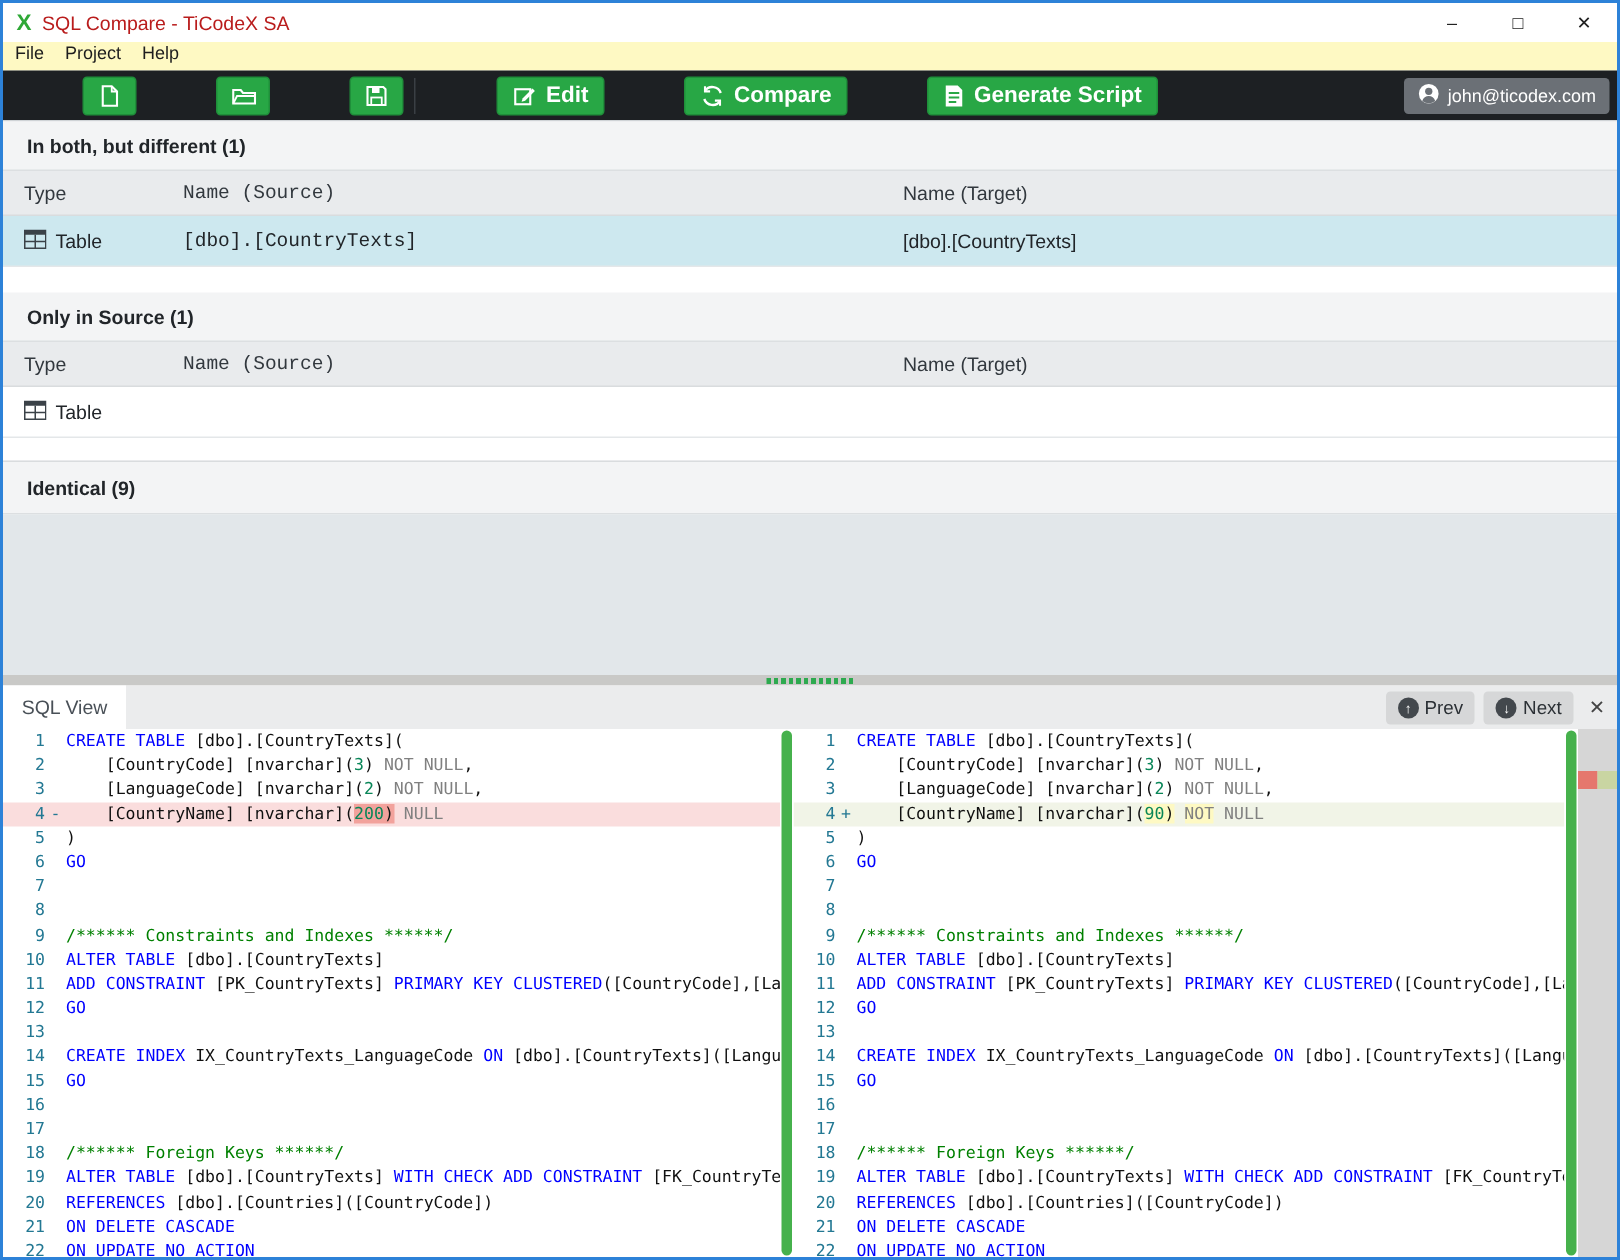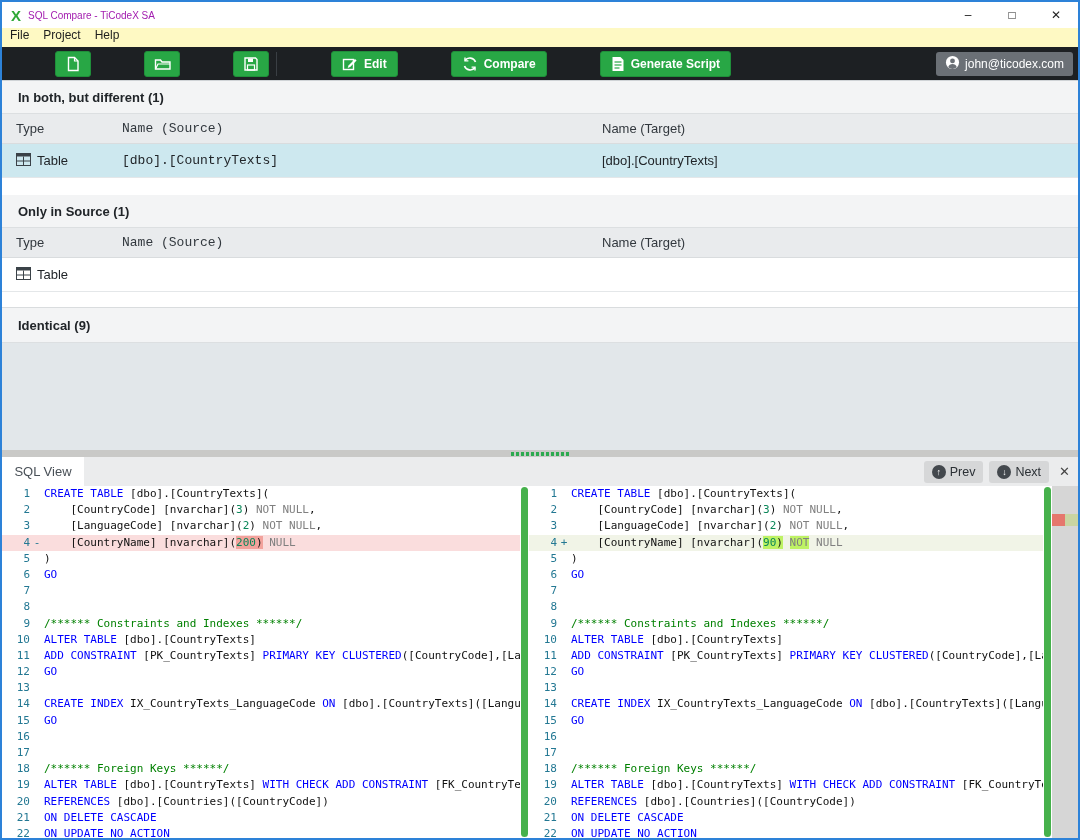--- a/index.html
+++ b/index.html
@@ -4,32 +4,32 @@
 <style>
   * { margin:0; padding:0; box-sizing:border-box; }
   html,body { width:1080px; height:840px; font-family:"Liberation Sans", sans-serif; }
   .window {
     width:1080px; height:840px; border:2px solid #2d82d8; background:#fff;
     display:flex; flex-direction:column; overflow:hidden;
   }
   
   .titlebar { height:26px; background:#fff; display:flex; align-items:center; flex:none; }
   .logo { font-weight:bold; font-size:15px; color:#2ea836; margin:0 7px 0 9px; font-style:normal; }
-  .title-text { font-size:10px; color:#a21caf; }
+  .title-text { font-size:13px; color:#b91c1c; }
   .win-controls { margin-left:auto; display:flex; height:100%; }
   .win-btn { width:44px; height:100%; display:flex; align-items:center; justify-content:center;
              font-size:12px; color:#222; cursor:default; }
   
   .menubar { height:19px; background:#fef9c3; display:flex; align-items:flex-start; padding-left:8px; flex:none; }
   .menu-item { font-size:12px; color:#1e1e1e; margin-right:14px; }
   
   .toolbar { height:33px; background:#1d2023; display:flex; align-items:center; padding:0 5px; flex:none; }
   .tb-btn { background:#28a745; border:1px solid #1f8f3a; border-radius:3px; height:26px;
             display:flex; align-items:center; justify-content:center; color:#fff;
-            font-size:12px; font-weight:bold; margin-right:5px; padding:0 10px;margin-left:48px; }
+            font-size:15px; font-weight:bold; margin-right:5px; padding:0 10px;margin-left:48px; }
   .tb-btn.icon-only { width:36px; padding:0; }
   .tb-btn svg { display:block; }
   .tb-btn .lbl { margin-left:6px; }
   .tb-sep { width:1px; height:24px; background:#3a3f44; margin:0 6px 0 2px; }
   .account { margin-left:auto; background:#6b7076; border-radius:3px; height:24px; display:flex;
              align-items:center; color:#fff; font-size:12px; padding:0 9px; }
   .account svg { margin-right:5px; }
   
   .results { height:370px; flex:none; display:flex; flex-direction:column; border-top:1px solid #cfd3d6;justify-content:flex-end; }
   .sec-h { height:33px; background:#f3f4f5; border-bottom:1px solid #dcdfe1; display:flex;
@@ -78,21 +78,21 @@
   .code-line.ins { background:#f1f4e7; }
   .ln { width:28px; flex:none; text-align:right; color:#237893; }
   .sg { width:14px; flex:none; text-align:center; color:#237893; }
   .cl { flex:1; overflow:hidden; }
   .tk-kw { color:#0000ff; }
   .tk-pl { color:#101010; }
   .tk-num { color:#098658; }
   .tk-gy { color:#808080; }
   .tk-cm { color:#008000; }
   .del .mk { background:#f2a29c; }
-  .ins .mk { background:#bef264;margin-top:16px; }
+  .ins .mk { background:#fef9c3;margin-top:16px; }
 </style>
 </head>
 <body>
 
 <div class="window">
 
   <div class="titlebar">
     <span class="logo">X</span>
     <span class="title-text">SQL Compare - TiCodeX SA</span>
     <div class="win-controls">

